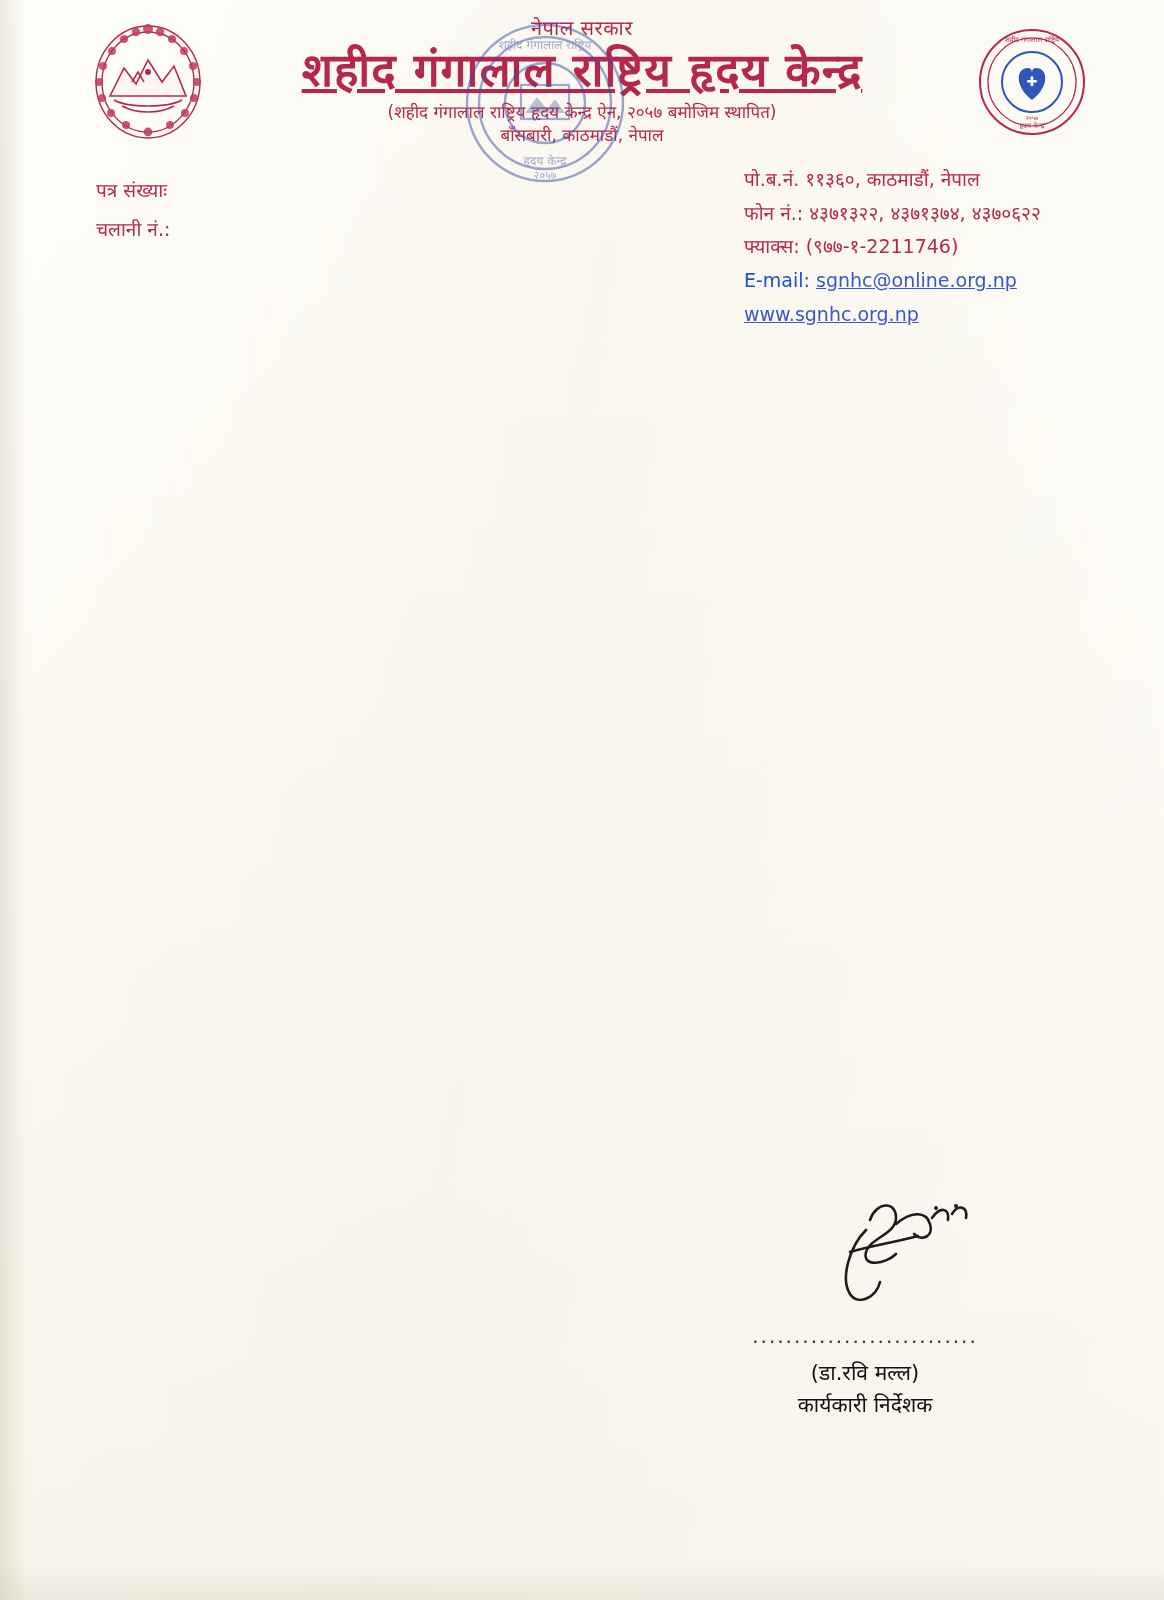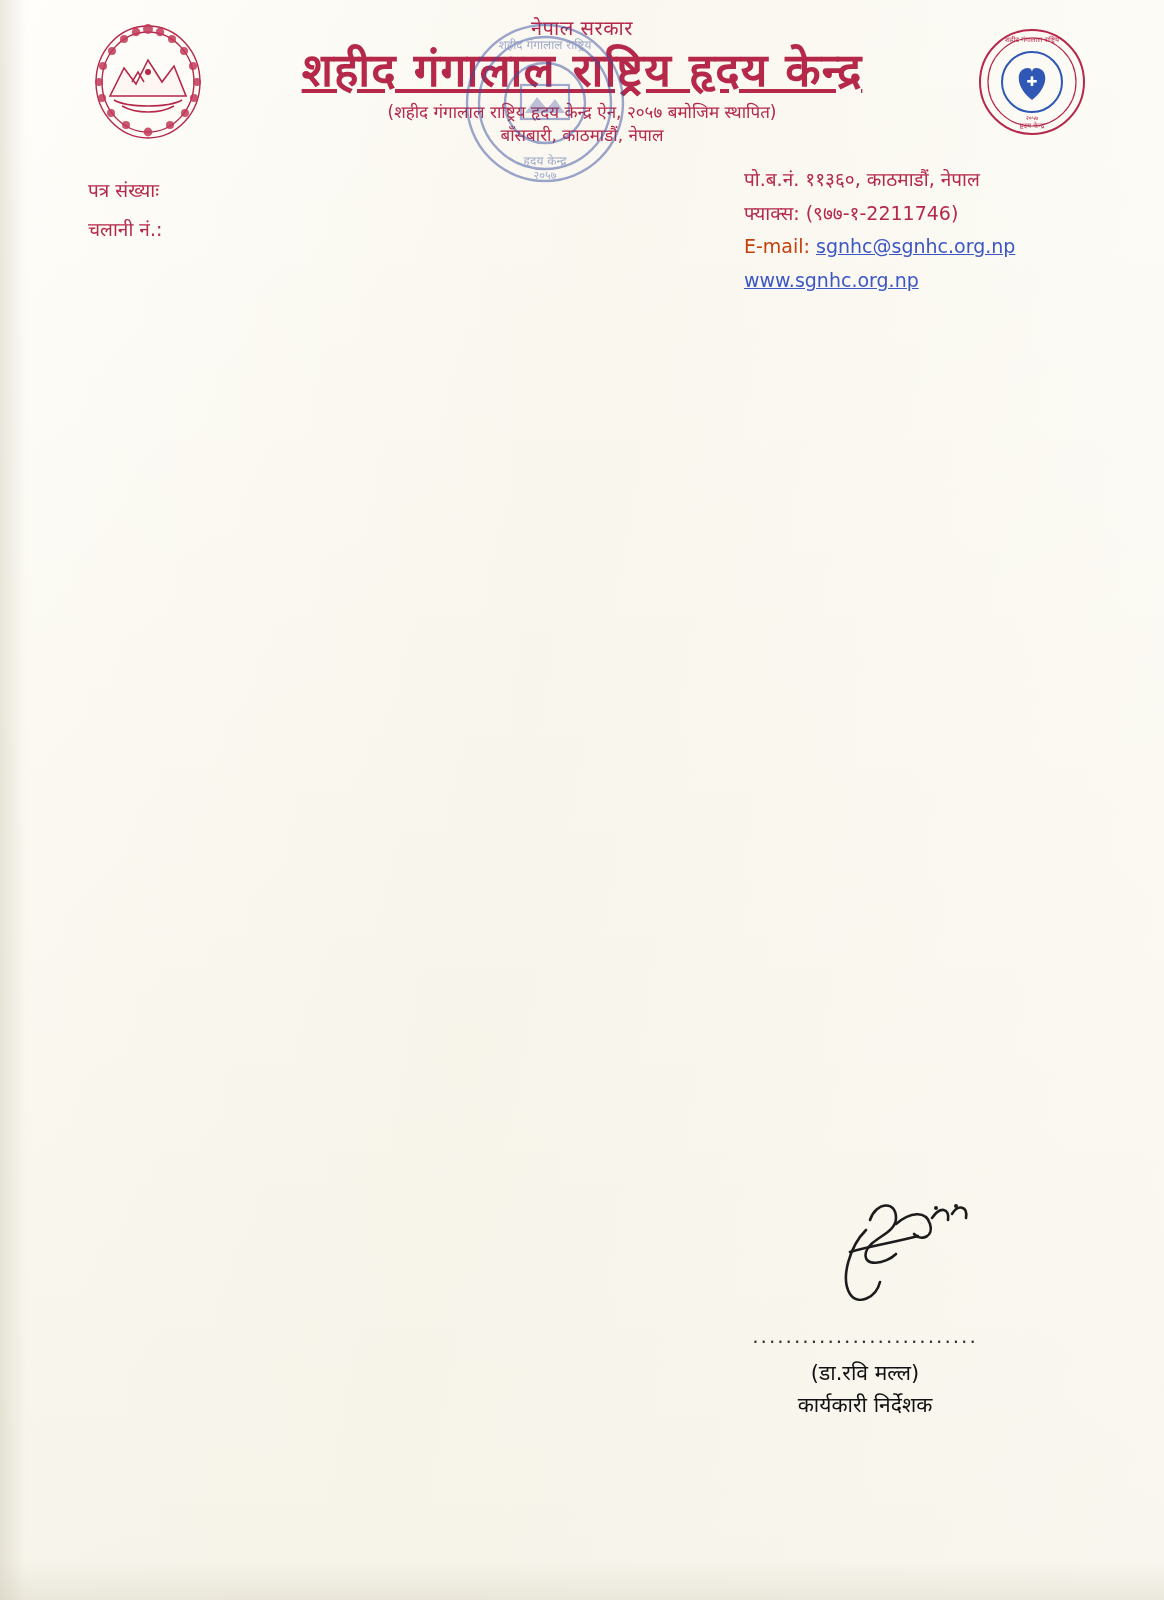--- a/index.html
+++ b/index.html
@@ -92,40 +92,40 @@
   }
 
   
   .meta-row {
     position: relative;
     margin-top: 16px;
     height: 140px;
   }
   .meta-left {
     position: absolute;
-    left: 88px;
+    left: 96px;
     top: 8px;
     color: #b5284a;
     font-size: 19px;
     line-height: 2.05;
   }
   .meta-right {
     position: absolute;
     left: 744px;
     top: 0px;
     color: #b5284a;
     font-size: 19px;
     line-height: 1.78;
   }
   .meta-right .mail,
   .meta-right .web {
     color: #3b57c4;
     text-decoration: underline;
   }
-  .meta-right .mail-label { color: #c2410c; text-decoration: none; }
+  .meta-right .mail-label { color: #1d4ed8; text-decoration: none; }
 
   
   .stamp {
     position: absolute;
     left: 455px;
     top: -150px;
     width: 180px;
     height: 180px;
     opacity: 0.55;
     pointer-events: none;
@@ -304,23 +304,24 @@
       </svg>
     </div>
 
     <div class="meta-left">
       <div>पत्र संख्याः</div>
       <div>चलानी नं.:</div>
     </div>
 
     <div class="meta-right">
       <div>पो.ब.नं. ११३६०, काठमाडौं, नेपाल</div>
+      <div>फोन नं.: ४३७१३२२, ४३७१३७४, ४३७०६२२</div>
       <div>फ्याक्स: (९७७-१-2211746)</div>
       <div>
-        <span class="mail-label">E-mail: </span><span class="mail">sgnhc@sgnhc.org.np</span>
+        <span class="mail-label">E-mail: </span><span class="mail">sgnhc@online.org.np</span>
       </div>
       <div>
         <span class="web">www.sgnhc.org.np</span>
       </div>
     </div>
   </div>
 
   <div class="doc-title">आवश्यकता सम्बन्धी सूचना</div>
   <div class="doc-date">प्रथम पटक प्रकाशित मिति : २०८२।१२।१२</div>
 

